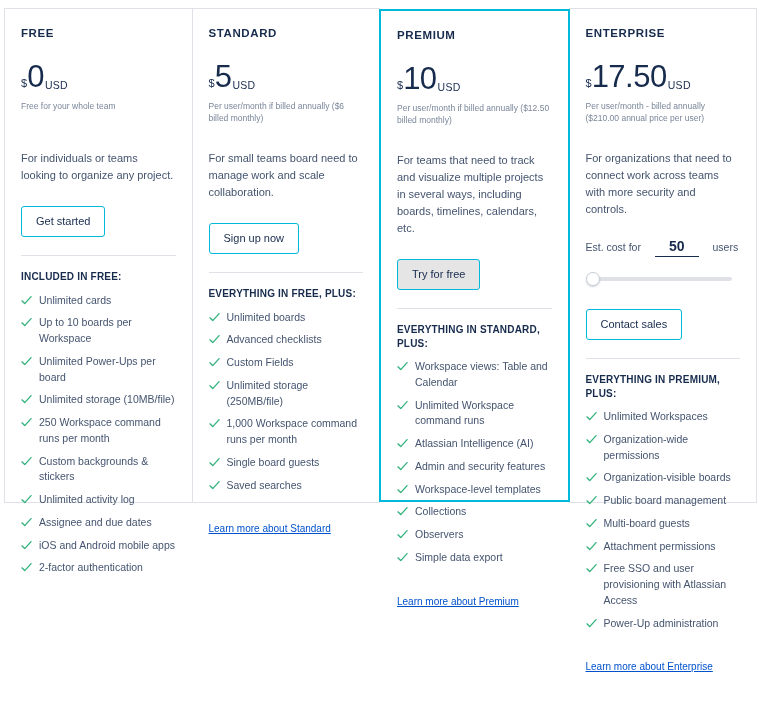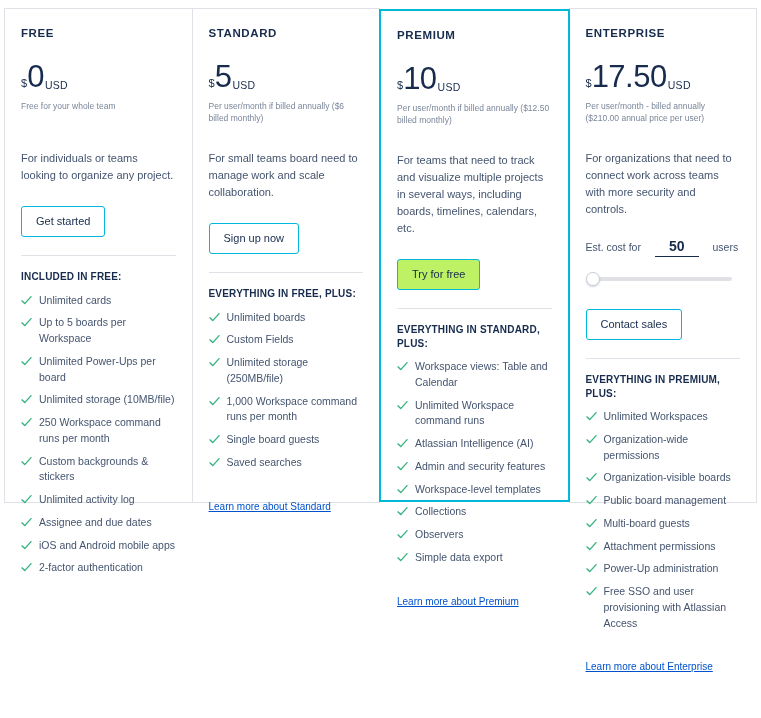--- a/index.html
+++ b/index.html
@@ -135,21 +135,21 @@
     font-size: 11px;
     color: #172b4d;
     background: #ffffff;
     border: 1.5px solid #00b8d9;
     border-radius: 3px;
     padding: 9px 14px;
     cursor: pointer;
     line-height: 1;
     white-space: nowrap;
   }
-  .cta.tinted { background: #bef264; }
+  .cta.tinted { background: #e5e5e5; }
 
   .features { margin-top: 18px; }
   .divider {
     height: 1px;
     background: #dfe1e6;
     margin-bottom: 14px;
   }
   .features-title {
     font-size: 10px;
     font-weight: bold;
@@ -213,21 +213,21 @@
               </svg>
             </span>
             <span>Unlimited cards</span>
           </li>
           <li>
             <span class="check">
               <svg viewBox="0 0 12 12" width="11" height="11" aria-hidden="true">
                 <path d="M1 6.4 L4.1 9.4 L11 1.8" fill="none" stroke="currentColor" stroke-width="1.5" stroke-linecap="round" stroke-linejoin="round"></path>
               </svg>
             </span>
-            <span>Up to 5 boards per Workspace</span>
+            <span>Up to 10 boards per Workspace</span>
           </li>
           <li>
             <span class="check">
               <svg viewBox="0 0 12 12" width="11" height="11" aria-hidden="true">
                 <path d="M1 6.4 L4.1 9.4 L11 1.8" fill="none" stroke="currentColor" stroke-width="1.5" stroke-linecap="round" stroke-linejoin="round"></path>
               </svg>
             </span>
             <span>Unlimited Power-Ups per board</span>
           </li>
           <li>
@@ -304,20 +304,28 @@
         <div class="divider"></div>
         <div class="features-title">EVERYTHING IN FREE, PLUS:</div>
         <ul class="feature-list">
           <li>
             <span class="check">
               <svg viewBox="0 0 12 12" width="11" height="11" aria-hidden="true">
                 <path d="M1 6.4 L4.1 9.4 L11 1.8" fill="none" stroke="currentColor" stroke-width="1.5" stroke-linecap="round" stroke-linejoin="round"></path>
               </svg>
             </span>
             <span>Unlimited boards</span>
+          </li>
+          <li>
+            <span class="check">
+              <svg viewBox="0 0 12 12" width="11" height="11" aria-hidden="true">
+                <path d="M1 6.4 L4.1 9.4 L11 1.8" fill="none" stroke="currentColor" stroke-width="1.5" stroke-linecap="round" stroke-linejoin="round"></path>
+              </svg>
+            </span>
+            <span>Advanced checklists</span>
           </li>
           <li>
             <span class="check">
               <svg viewBox="0 0 12 12" width="11" height="11" aria-hidden="true">
                 <path d="M1 6.4 L4.1 9.4 L11 1.8" fill="none" stroke="currentColor" stroke-width="1.5" stroke-linecap="round" stroke-linejoin="round"></path>
               </svg>
             </span>
             <span>Custom Fields</span>
           </li>
           <li>
@@ -510,27 +518,27 @@
               </svg>
             </span>
             <span>Attachment permissions</span>
           </li>
           <li>
             <span class="check">
               <svg viewBox="0 0 12 12" width="11" height="11" aria-hidden="true">
                 <path d="M1 6.4 L4.1 9.4 L11 1.8" fill="none" stroke="currentColor" stroke-width="1.5" stroke-linecap="round" stroke-linejoin="round"></path>
               </svg>
             </span>
+            <span>Free SSO and user provisioning with Atlassian Access</span>
+          </li>
+          <li>
+            <span class="check">
+              <svg viewBox="0 0 12 12" width="11" height="11" aria-hidden="true">
+                <path d="M1 6.4 L4.1 9.4 L11 1.8" fill="none" stroke="currentColor" stroke-width="1.5" stroke-linecap="round" stroke-linejoin="round"></path>
+              </svg>
+            </span>
             <span>Power-Up administration</span>
-          </li>
-          <li>
-            <span class="check">
-              <svg viewBox="0 0 12 12" width="11" height="11" aria-hidden="true">
-                <path d="M1 6.4 L4.1 9.4 L11 1.8" fill="none" stroke="currentColor" stroke-width="1.5" stroke-linecap="round" stroke-linejoin="round"></path>
-              </svg>
-            </span>
-            <span>Free SSO and user provisioning with Atlassian Access</span>
           </li>
         </ul>
       </div>
       <div class="learn-wrap"><a class="learn-link">Learn more about Enterprise</a></div>
     </div>
   </div>
 
 </body></html>

